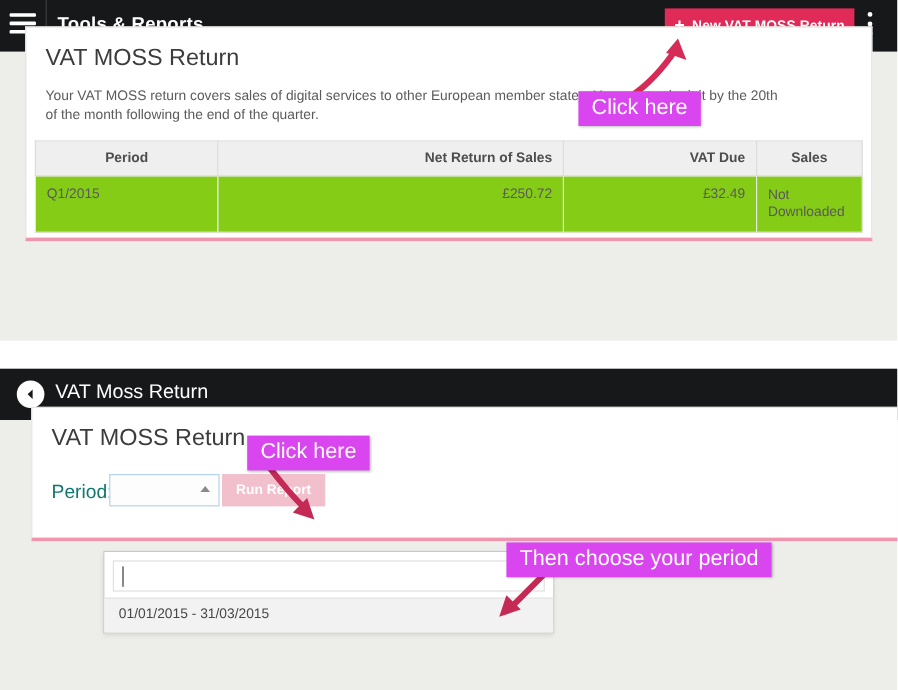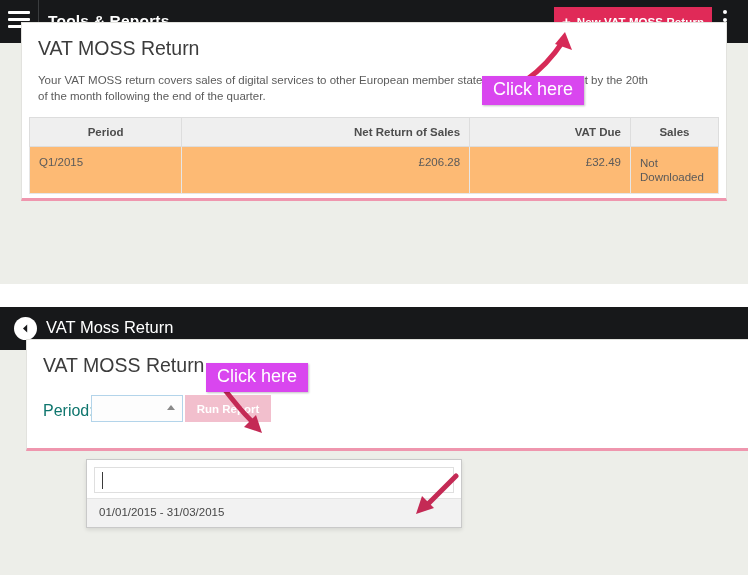--- a/index.html
+++ b/index.html
@@ -117,21 +117,21 @@
     padding: 8px 9px;
     border: 1px solid #dddddd;
     text-align: center;
     white-space: nowrap;
   }
   .tbl td {
     padding: 9px 9px;
     border: 1px solid #e6e6e6;
     color: #5a5a5a;
     vertical-align: top;
-    background: #fdba74;
+    background: #84cc16;
   }
   .al-right { text-align: right !important; }
   .col-period { width: 150px; }
   .col-net { width: 300px; }
   .col-vat { width: 160px; }
   .col-status { width: 70px; }
   .status-cell { line-height: 14px; }
 
   
   .back-circle {
@@ -269,21 +269,21 @@
           <tr>
             <th class="col-period">Period</th>
             <th class="col-net al-right">Net Return of Sales</th>
             <th class="col-vat al-right">VAT Due</th>
             <th class="col-status">Sales</th>
           </tr>
         </thead>
         <tbody>
           <tr>
             <td>Q1/2015</td>
-            <td class="al-right">£206.28</td>
+            <td class="al-right">£250.72</td>
             <td class="al-right">£32.49</td>
             <td class="status-cell">Not Downloaded</td>
           </tr>
         </tbody>
       </table>
     </div>
 
     <svg class="arrow-svg" id="arrow-1" width="60" height="56" viewBox="0 0 60 56">
       <path d="M6,52 C18,44 32,30 44,12" stroke="#d62a57" stroke-width="5" fill="none" stroke-linecap="round"></path>
       <path d="M45,4 L52,22 L35,16 Z" fill="#d62a57"></path>
@@ -334,15 +334,16 @@
       <path d="M44,48 L26,42 L38,30 Z" fill="#c42a55"></path>
     </svg>
 
     <div class="callout" id="callout-2" style="top:56px;">Click here</div>
 
     <svg class="arrow-svg" id="arrow-3" width="56" height="54" viewBox="0 0 56 54" style="left:408px; top:165px;">
       <path d="M48,4 C38,14 26,26 16,36" stroke="#c42a55" stroke-width="5" fill="none" stroke-linecap="round"></path>
       <path d="M8,42 L14,24 L26,36 Z" fill="#c42a55"></path>
     </svg>
 
+    <div class="callout" id="callout-3" style="top:145px;">Then choose your period</div>
   </div>
 
 </div>
 
 </body></html>

